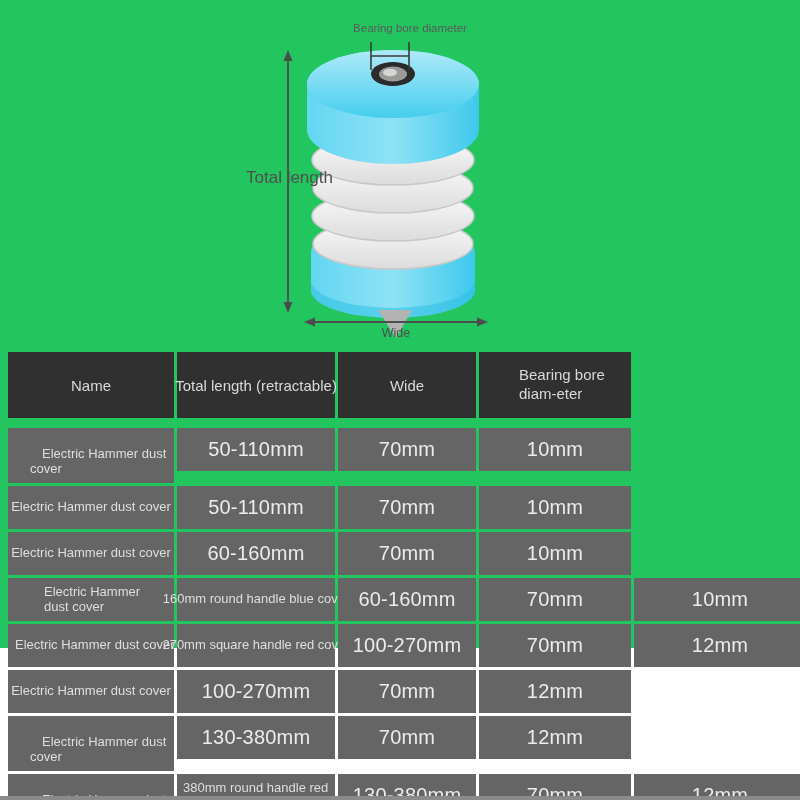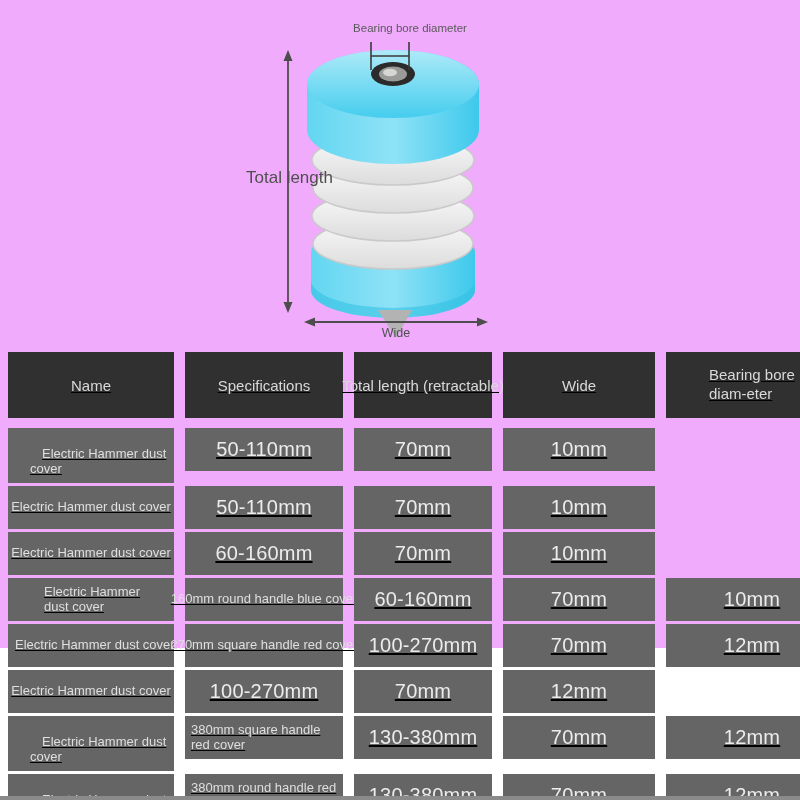--- a/index.html
+++ b/index.html
@@ -1,30 +1,30 @@
 <!DOCTYPE html>
 <html><head>
 <meta charset="utf-8">
 <style>
   html,body{margin:0;padding:0;}
   body{width:800px;height:800px;overflow:hidden;background:#fff;
        font-family:"Liberation Sans", sans-serif;}
-  .page{position:relative;width:800px;height:648px;background:#f0abfc;}
+  .page{position:relative;width:800px;height:648px;background:#22c55e;}
 
   
   .figure{position:absolute;left:0;top:0;width:800px;height:352px;}
   .figure svg{position:absolute;left:0;top:0;}
   .fig-label{position:absolute;color:#4f4f4f;line-height:1.1;}
   .lbl-bearing{left:330px;top:22px;width:160px;text-align:center;font-size:11.5px;color:#5a5a5a;}
   .lbl-total{left:246px;top:169px;font-size:17px;}
   .lbl-wide{left:356px;top:327px;width:80px;text-align:center;font-size:12.5px;}
 
   
   .spec-table{position:absolute;left:8px;top:352px;width:786px;}
-  .grid-row{display:grid;grid-template-columns:166px 158px 138px 152px 172px;column-gap:11px;text-decoration:underline;}
+  .grid-row{display:grid;grid-template-columns:166px 158px 138px 152px 172px;column-gap:3px;}
   .thead .cell{background:#303030;color:#d9d9d9;font-size:15px;height:66px;
                display:flex;align-items:center;justify-content:center;}
   .thead{margin-bottom:10px;}
   .th-length{white-space:nowrap;overflow:visible;}
   .th-bore{justify-content:flex-start;}
   .th-bore .wrapbox{width:126px;margin-left:40px;text-align:left;line-height:1.25;}
 
   .tbody .grid-row{margin-bottom:3px;}
   .tbody .cell{background:#656565;height:43px;display:flex;align-items:center;
                color:#dfdfdf;font-size:13px;line-height:1.15;}
@@ -113,21 +113,20 @@
 
     <div class="fig-label lbl-bearing">Bearing bore diameter</div>
     <div class="fig-label lbl-total">Total length</div>
     <div class="fig-label lbl-wide">Wide</div>
   </div>
 
   <div class="spec-table">
 
     <div class="thead grid-row">
       <div class="cell">Name</div>
-      <div class="cell">Specifications</div>
       <div class="cell th-length">Total length (retractable)</div>
       <div class="cell">Wide</div>
       <div class="cell th-bore">
         <div class="wrapbox">Bearing bore diam-eter</div>
       </div>
     </div>
 
     <div class="tbody">
 
       <div class="grid-row">
@@ -169,21 +168,20 @@
 
       <div class="grid-row">
         <div class="cell n-nowrap">Electric Hammer dust cover</div>
         <div class="cell num">100-270mm</div>
         <div class="cell num">70mm</div>
         <div class="cell num">12mm</div>
       </div>
 
       <div class="grid-row">
         <div class="cell n-wrap-indent">Electric Hammer dust cover</div>
-        <div class="cell s-wrap">380mm square handle red cover</div>
         <div class="cell num">130-380mm</div>
         <div class="cell num">70mm</div>
         <div class="cell num">12mm</div>
       </div>
 
       <div class="grid-row">
         <div class="cell n-wrap-indent">Electric Hammer dust cover</div>
         <div class="cell s-wrap">380mm round handle red cover</div>
         <div class="cell num">130-380mm</div>
         <div class="cell num">70mm</div>

